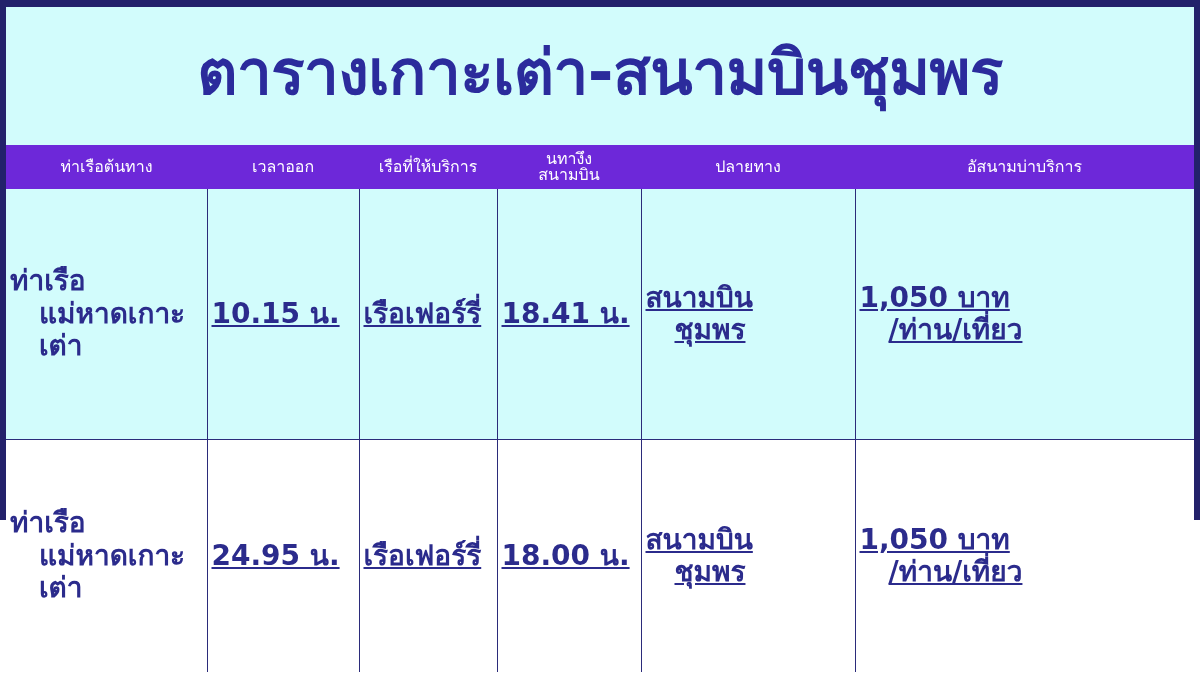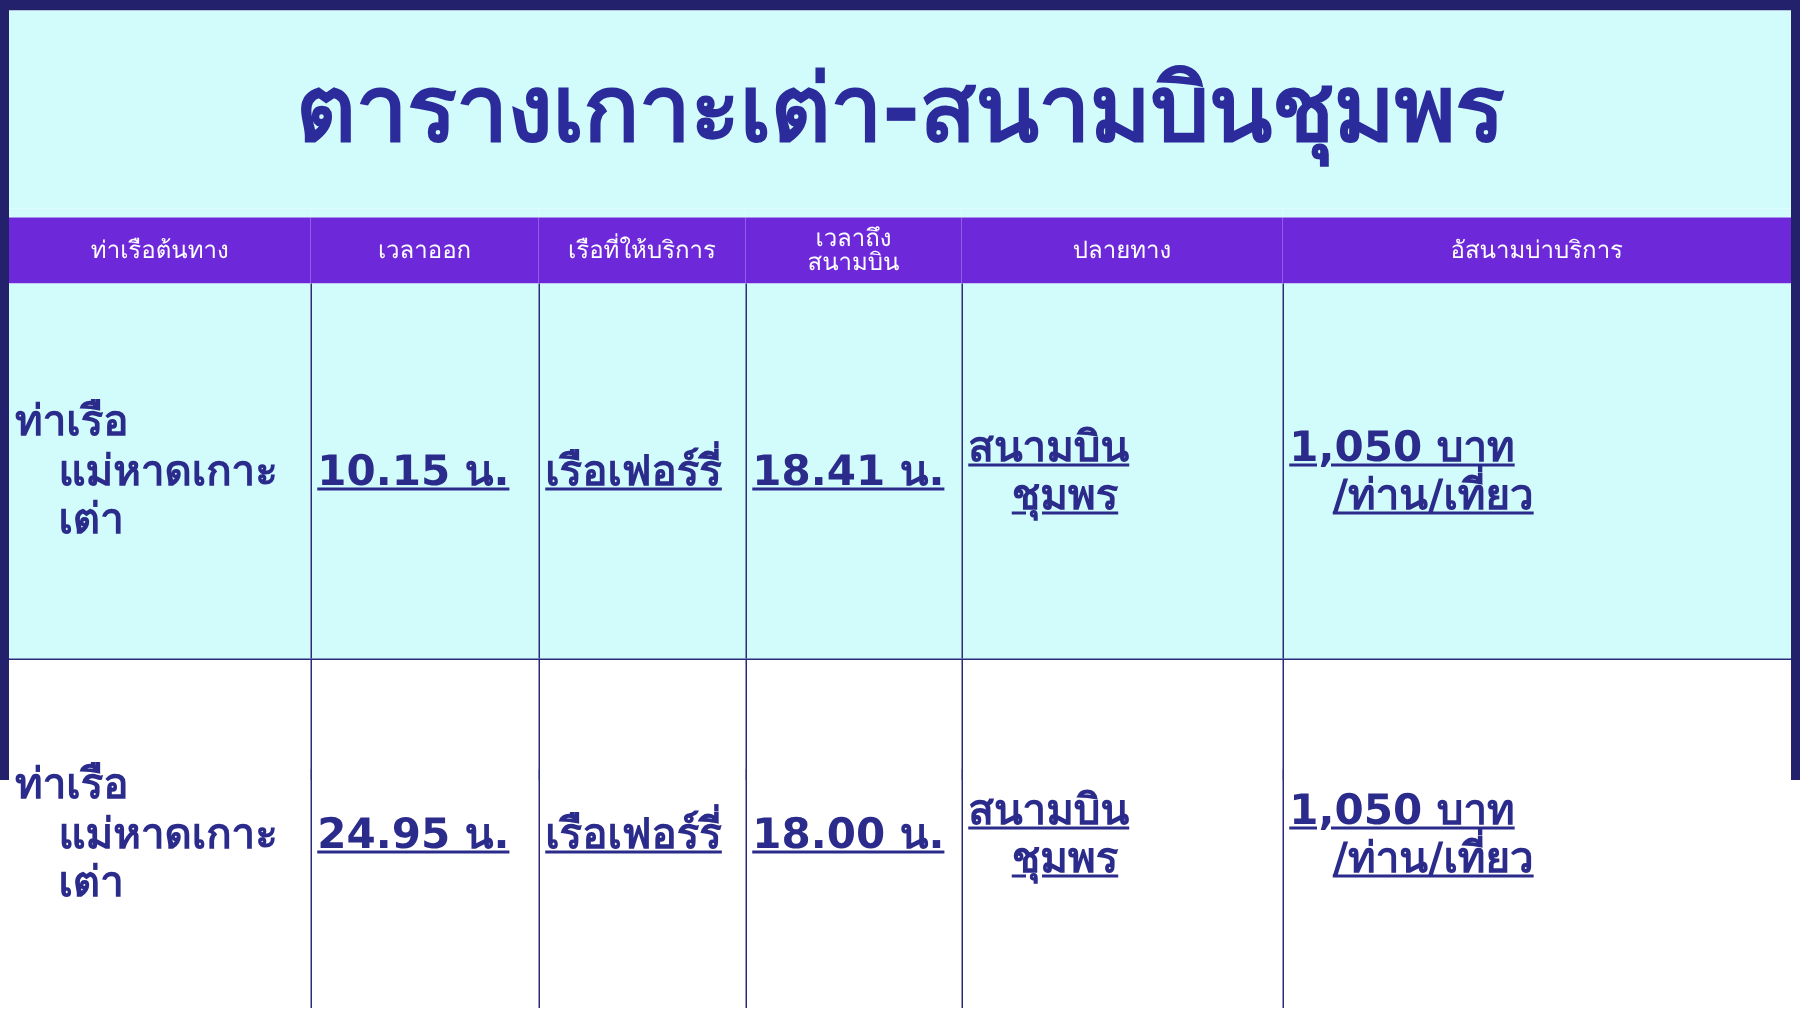--- a/index.html
+++ b/index.html
@@ -148,21 +148,21 @@
         <th>
           <span class="hdr-l1">ท่าเรือต้นทาง</span>
         </th>
         <th>
           <span class="hdr-l1">เวลาออก</span>
         </th>
         <th>
           <span class="hdr-l1">เรือที่ให้บริการ</span>
         </th>
         <th>
-          <span class="hdr-l1">เวลาถึง</span>
+          <span class="hdr-l1">นทางึง</span>
           <span class="hdr-l2">สนามบิน</span>
         </th>
         <th>
           <span class="hdr-l1">ปลายทาง</span>
         </th>
         <th>
           <span class="hdr-l1">อัสนามบ่าบริการ</span>
         </th>
       </tr>
     </thead>

